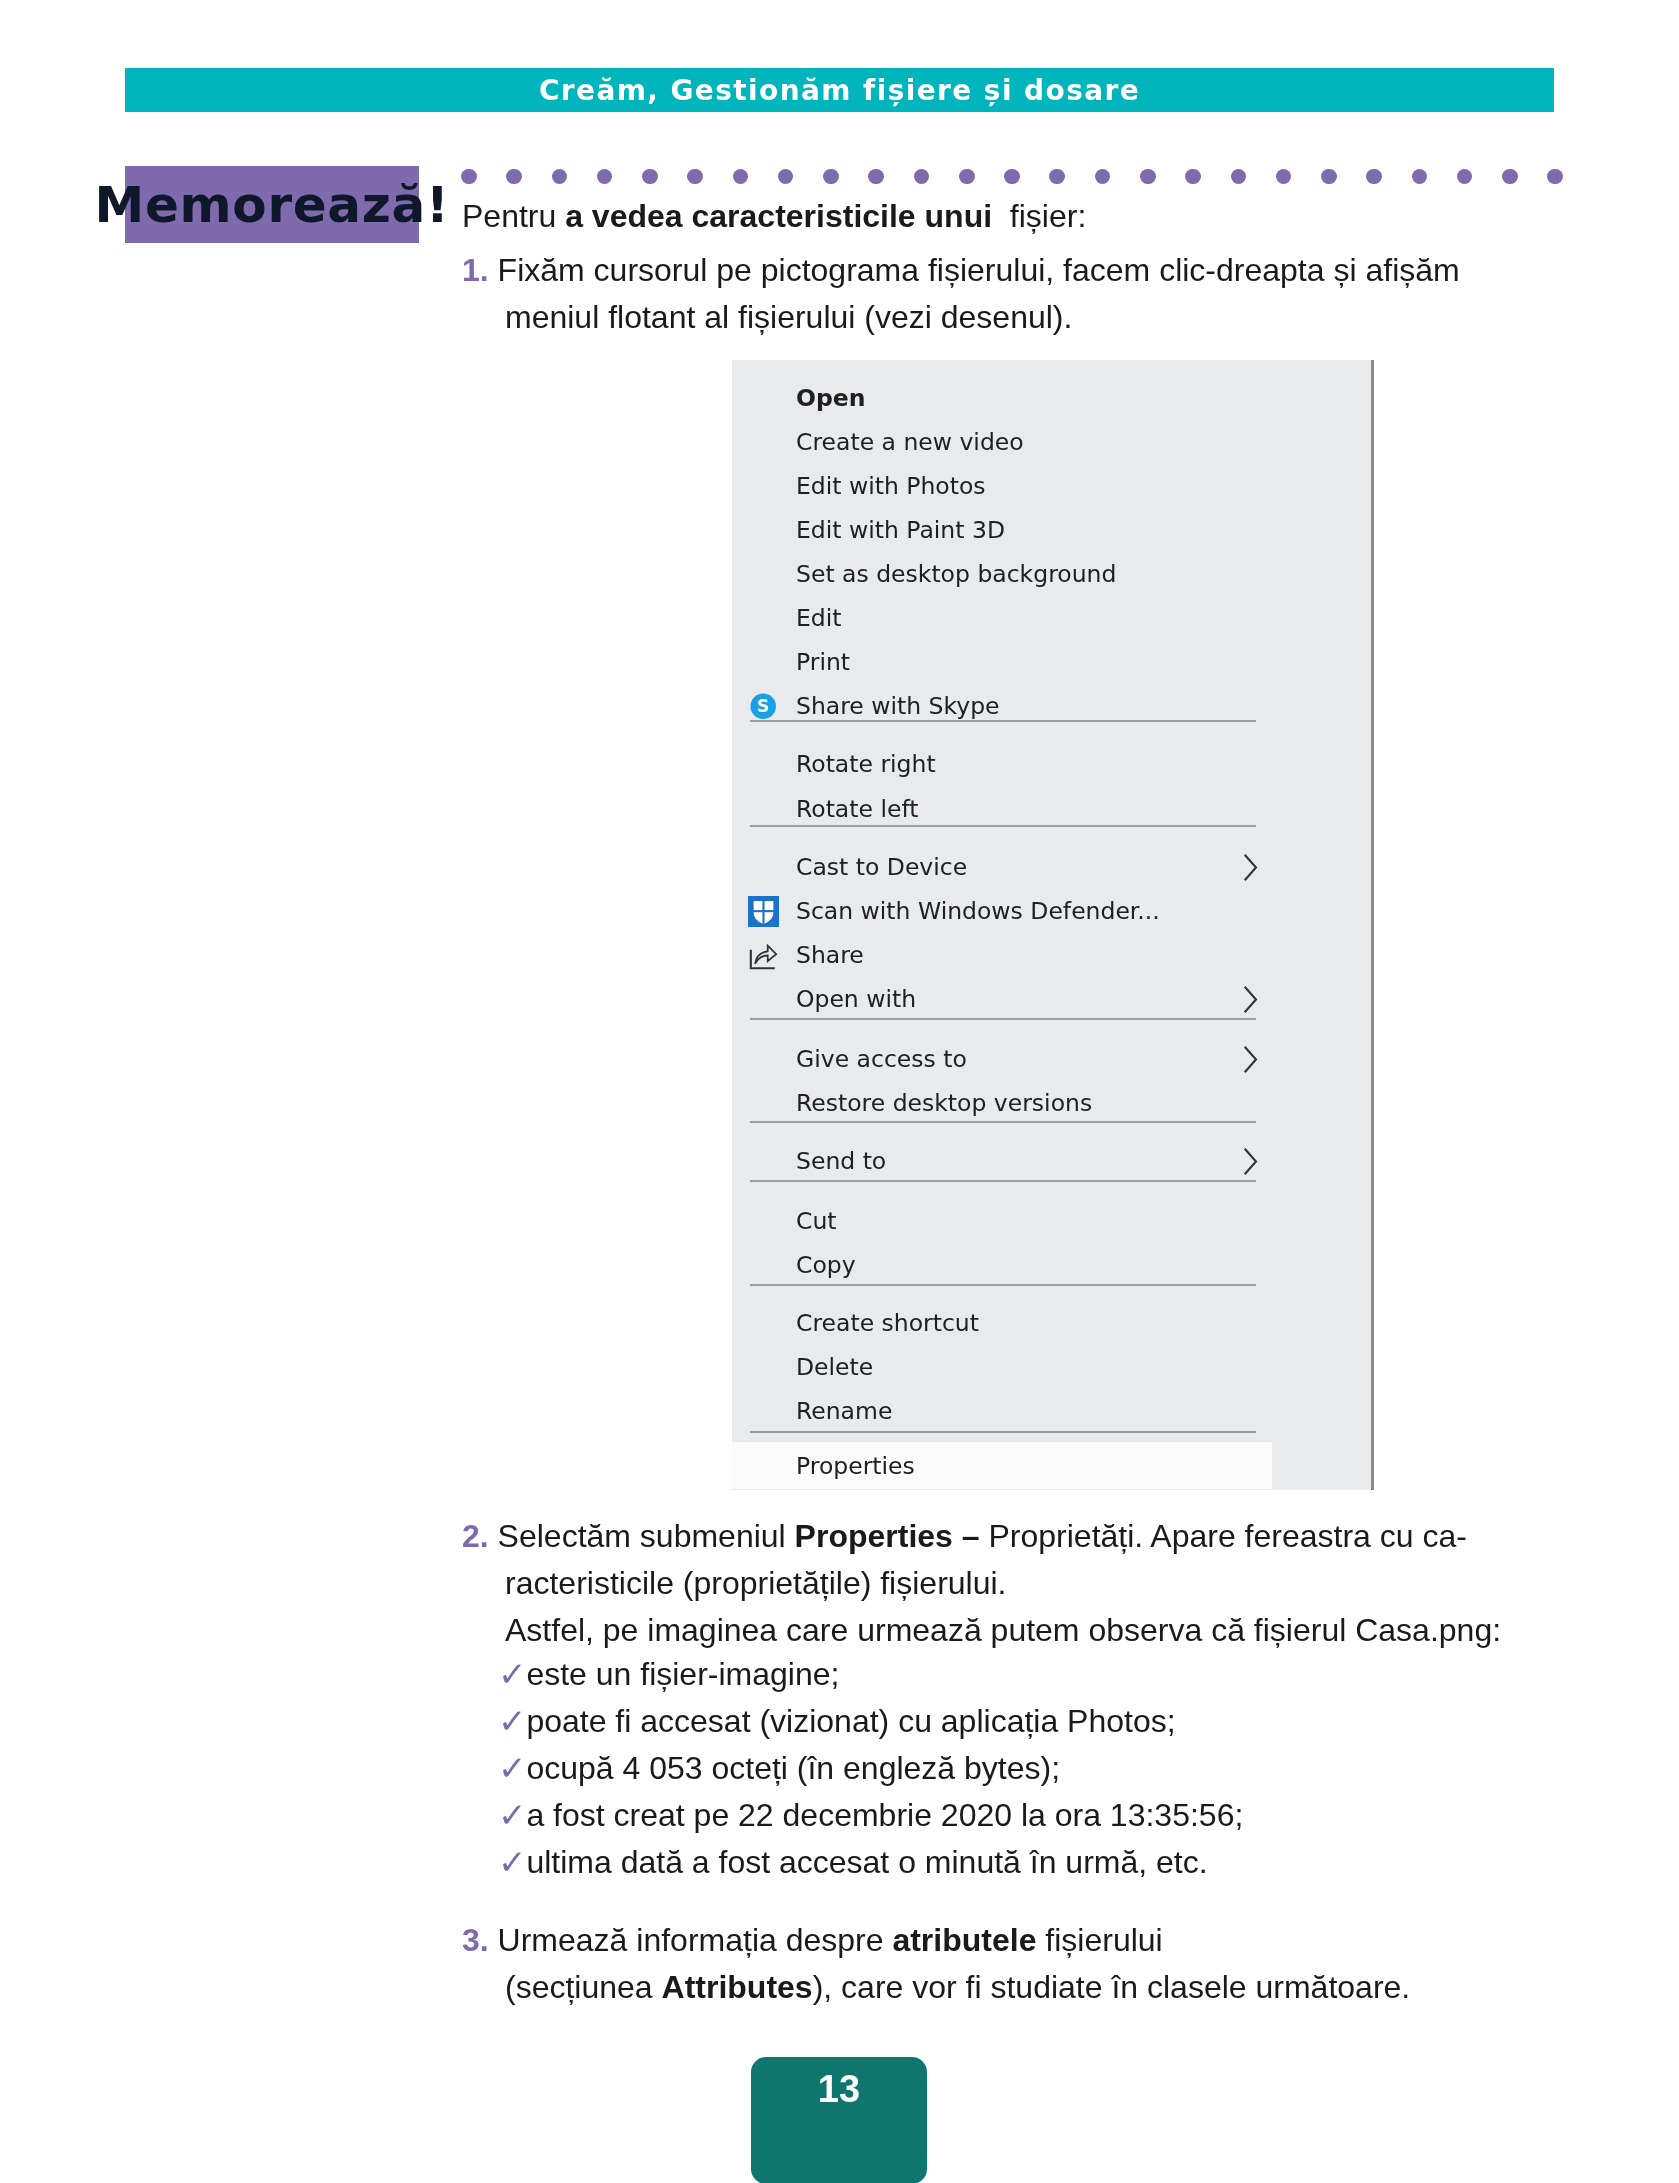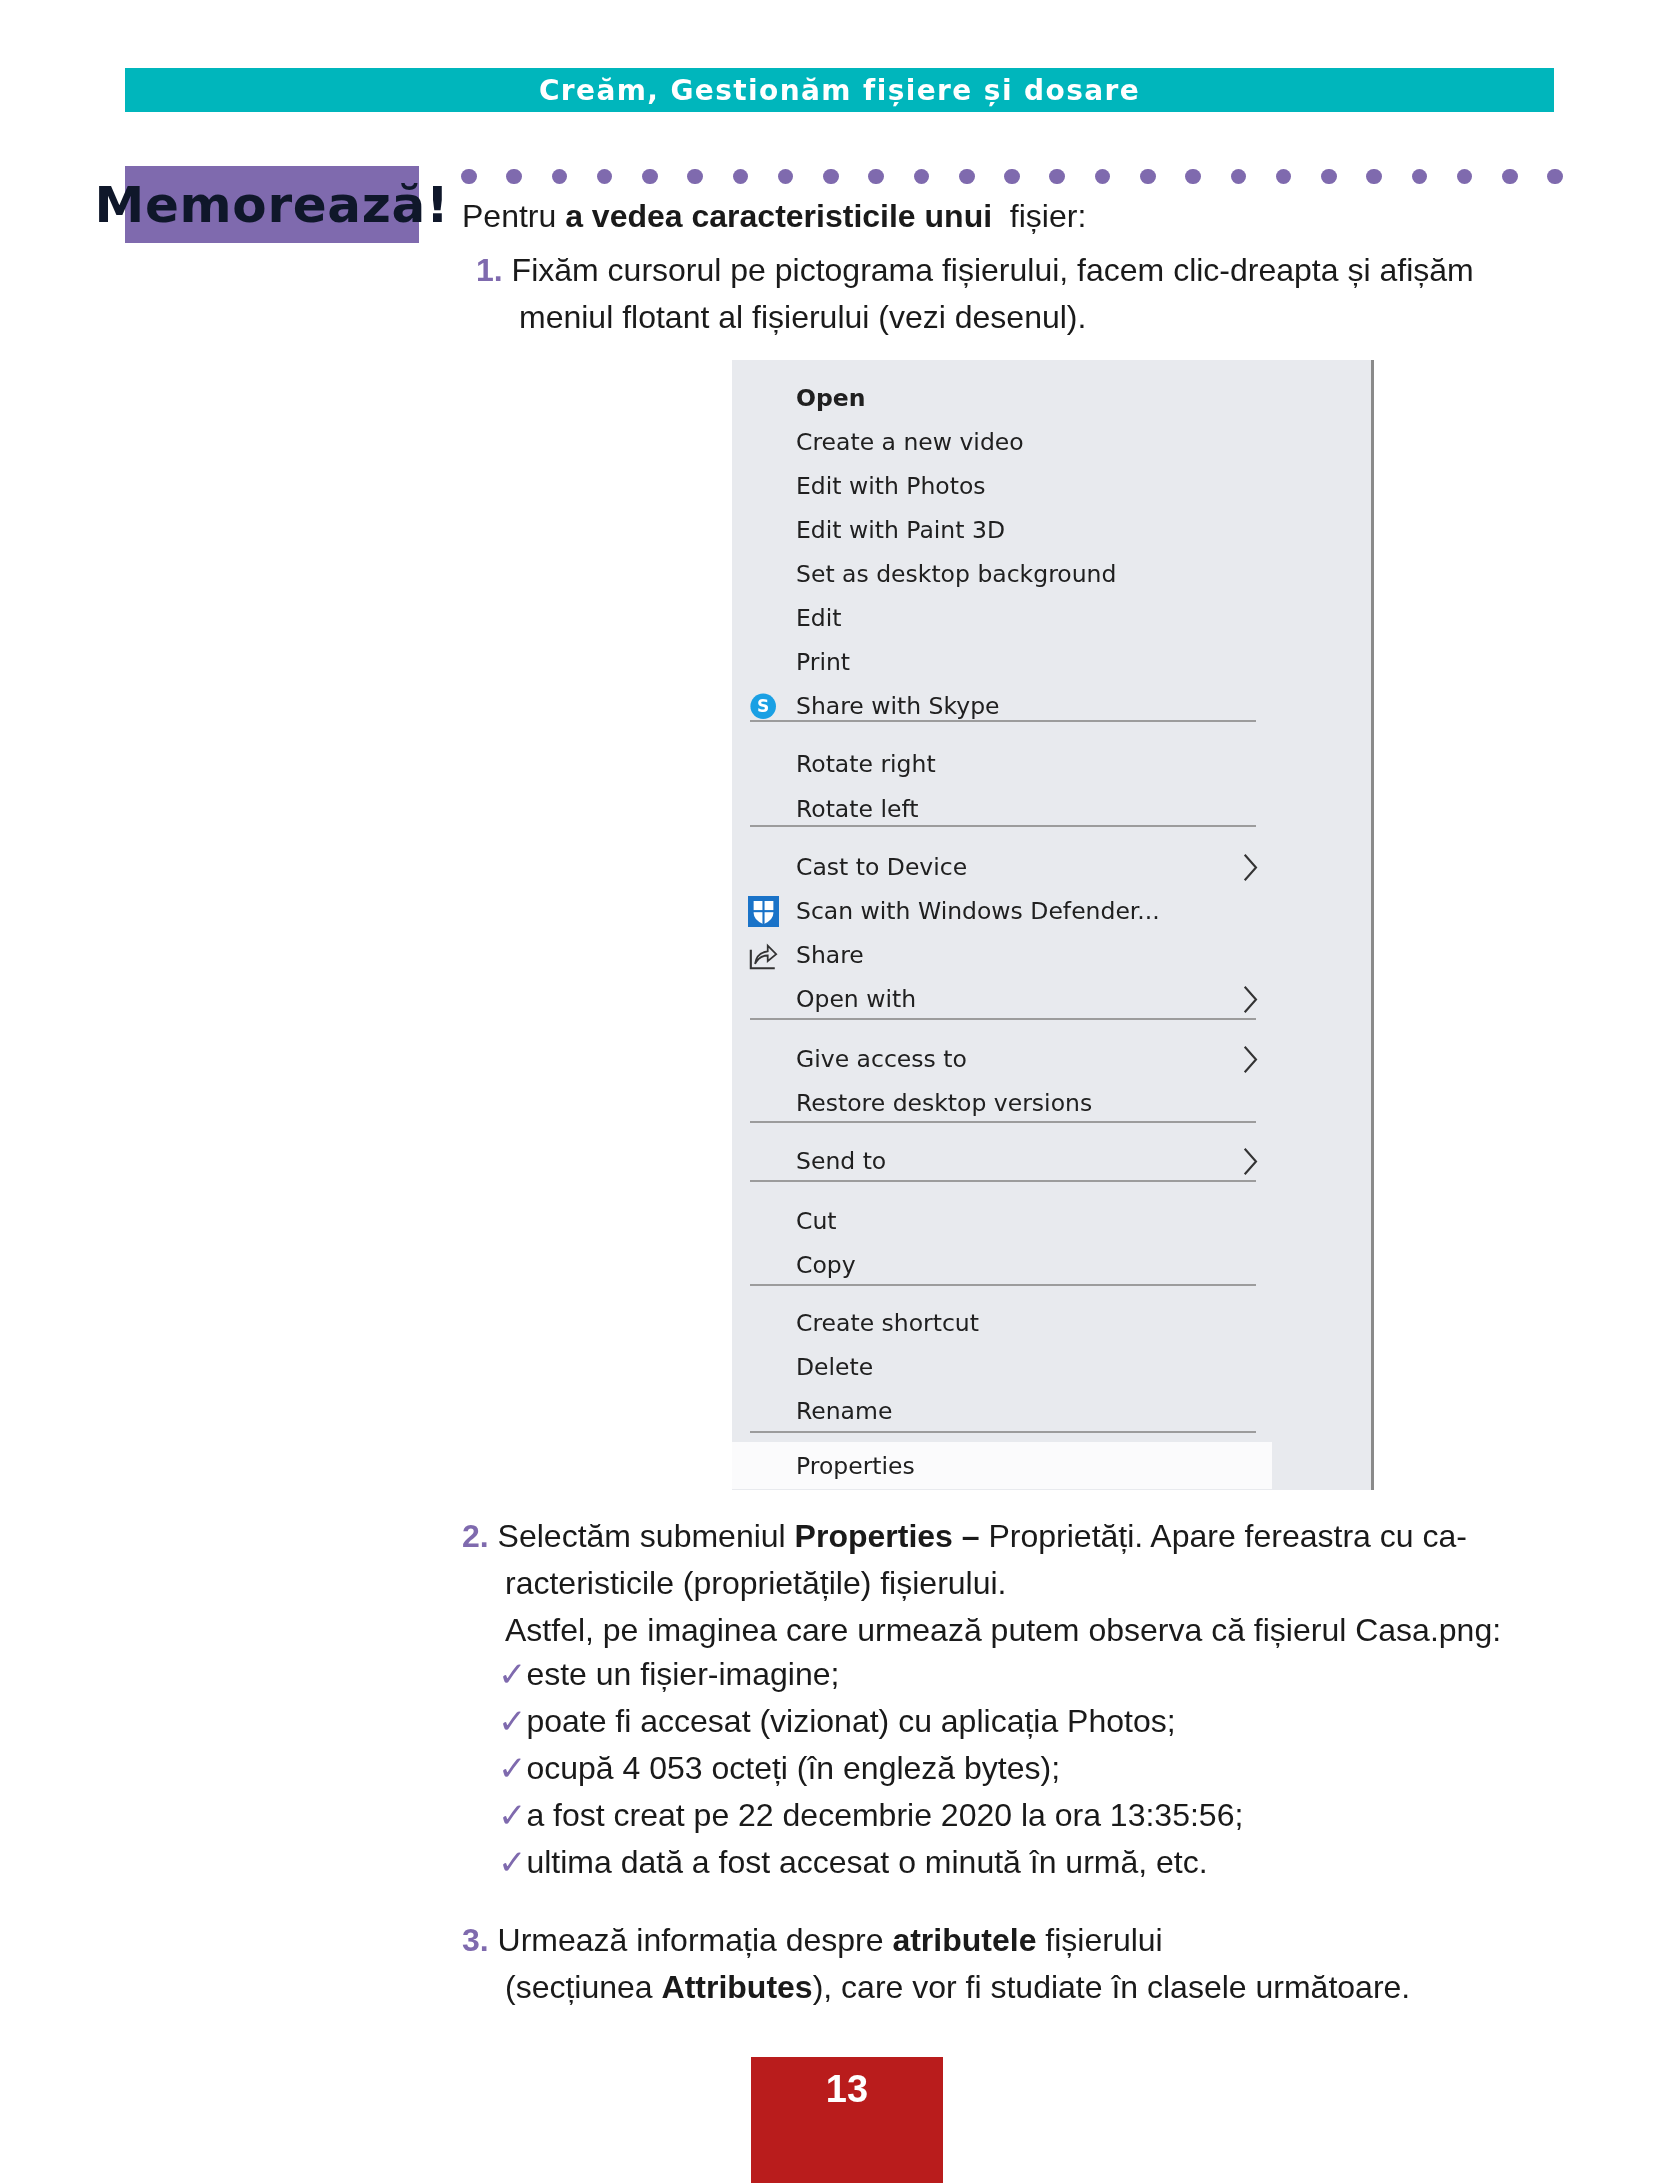--- a/index.html
+++ b/index.html
@@ -16,21 +16,21 @@
 
   .dots { position: absolute; left: 461px; top: 168px; width: 1102px; height: 17px;
           display: flex; justify-content: space-between; align-items: center; }
   .dot { width: 15.6px; height: 15.6px; border-radius: 50%; background: #7f6aae; }
 
   .text { position: absolute; font-size: 32px; line-height: 47px; color: #1a1a1a; }
   .num { color: #7f6aae; font-weight: bold; }
   b { font-weight: bold; }
 
   .intro { left: 462px; top: 193px; }
-  .step1 { left: 462px; top: 247px; width: 1109px; margin-left: 14px; }
+  .step1 { left: 462px; top: 247px; width: 1109px; }
   .step1 .line2 { padding-left: 43px; display: block; }
 
   
   .menu { position: absolute; left: 732px; top: 360px; width: 642px; height: 1130px;
           background: #e8eaee; border-right: 3.6px solid #8a8a8a; box-sizing: border-box; }
   .menu-item { position: absolute; left: 0; width: 540px; height: 44px; display: flex; align-items: center;
                font-family: "DejaVu Sans", sans-serif; font-size: 23.5px; color: #202020; }
   .menu-item .label { position: absolute; left: 64px; white-space: nowrap; }
   .menu-item.bold .label { font-weight: bold; }
   .menu-item .lead-icon { position: absolute; left: 15.6px; width: 31px; height: 31px; display: flex; align-items: center; justify-content: center; }
@@ -40,23 +40,23 @@
 
   .step2 { left: 462px; top: 1513px; width: 1109px; }
   .step2 .cont { display: block; padding-left: 43px; }
   .check-list { position: absolute; left: 498px; top: 1651px; }
   .check-item { font-size: 32px; line-height: 47px; display: flex; align-items: center; }
   .check-mark { color: #7f6aae; font-size: 34px; font-weight: bold; width: 28.4px; display: inline-block; }
 
   .step3 { left: 462px; top: 1917px; width: 1109px; }
   .step3 .cont { display: block; padding-left: 43px; }
 
-  .page-num { position: absolute; left: 751px; top: 2057px; width: 192px; height: 127px;
-              background: #b91c1c; color: #fff; font-weight: bold; font-size: 38px;
-              display: flex; justify-content: center; padding-top: 11.4px; box-sizing: border-box; }
+  .page-num { position: absolute; left: 751px; top: 2057px; width: 176px; height: 127px;
+              background: #0f766e; color: #fff; font-weight: bold; font-size: 38px;
+              display: flex; justify-content: center; padding-top: 11.4px; box-sizing: border-box; border-radius: 15px; }
 </style>
 </head>
 <body>
 
 <div class="header-band">
   <span>Creăm, Gestionăm fișiere și dosare</span>
 </div>
 
 <div class="memo-badge">
   <span>Memorează!</span>

